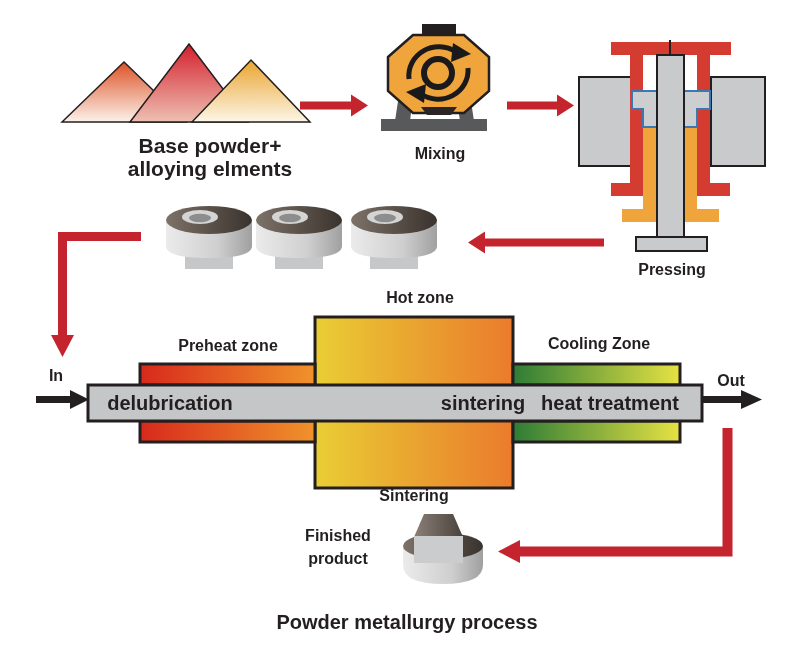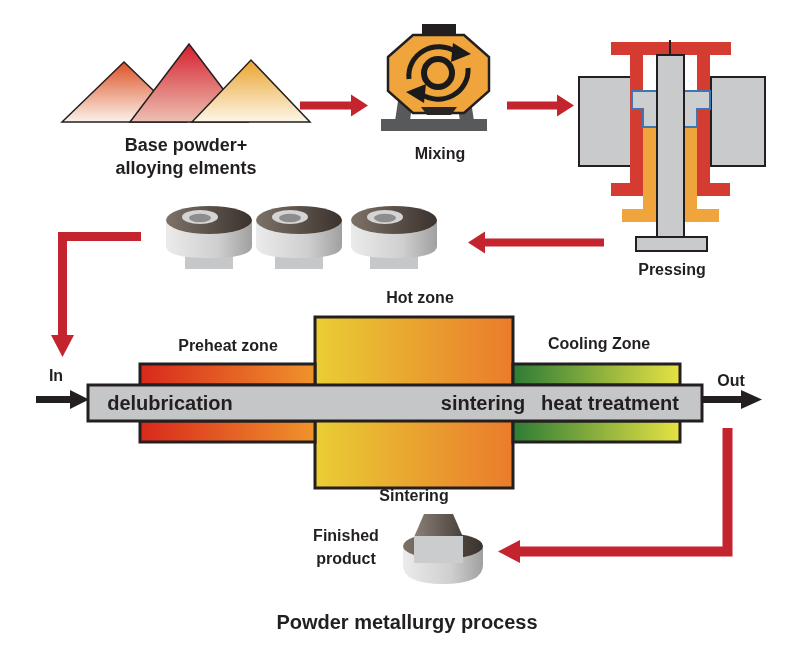--- a/index.html
+++ b/index.html
@@ -7,21 +7,21 @@
     position:relative;width:800px;height:660px;background:#ffffff;overflow:hidden;
     font-family:"Liberation Sans", sans-serif;
   }
   #diagram-svg{position:absolute;left:0;top:0;}
   .lbl{
     position:absolute;transform:translate(-50%,-50%);
     font-weight:700;color:#231f20;white-space:nowrap;text-align:center;
     line-height:23px;
   }
   .sz20{font-size:16px;}
-  .sz21{font-size:18px;}
+  .sz21{font-size:21px;margin-left:24px;}
   .sz18{font-size:20px;}
 </style>
 </head>
 <body>
 
 <div id="stage">
 
 <svg id="diagram-svg" width="800" height="660" viewBox="0 0 800 660">
   <defs>
     <linearGradient id="gTriL" x1="0" y1="0" x2="0" y2="1">
@@ -184,19 +184,19 @@
   <div class="lbl sz20" style="left:56px;top:375px">In</div>
 
   <div class="lbl sz20" style="left:731px;top:380px">Out</div>
 
   <div class="lbl sz18" style="left:170px;top:403px">delubrication</div>
   <div class="lbl sz18" style="left:483px;top:403px">sintering</div>
   <div class="lbl sz18" style="left:610px;top:403px">heat treatment</div>
 
   <div class="lbl sz20" style="left:414px;top:495px">Sintering</div>
 
-  <div class="lbl sz20" style="left:346px;top:547px">
+  <div class="lbl sz20" style="left:338px;top:547px">
     <div>Finished</div>
     <div>product</div>
   </div>
 
   <div class="lbl sz18" style="left:407px;top:622px">Powder metallurgy process</div>
 </div>
 
 </body></html>

